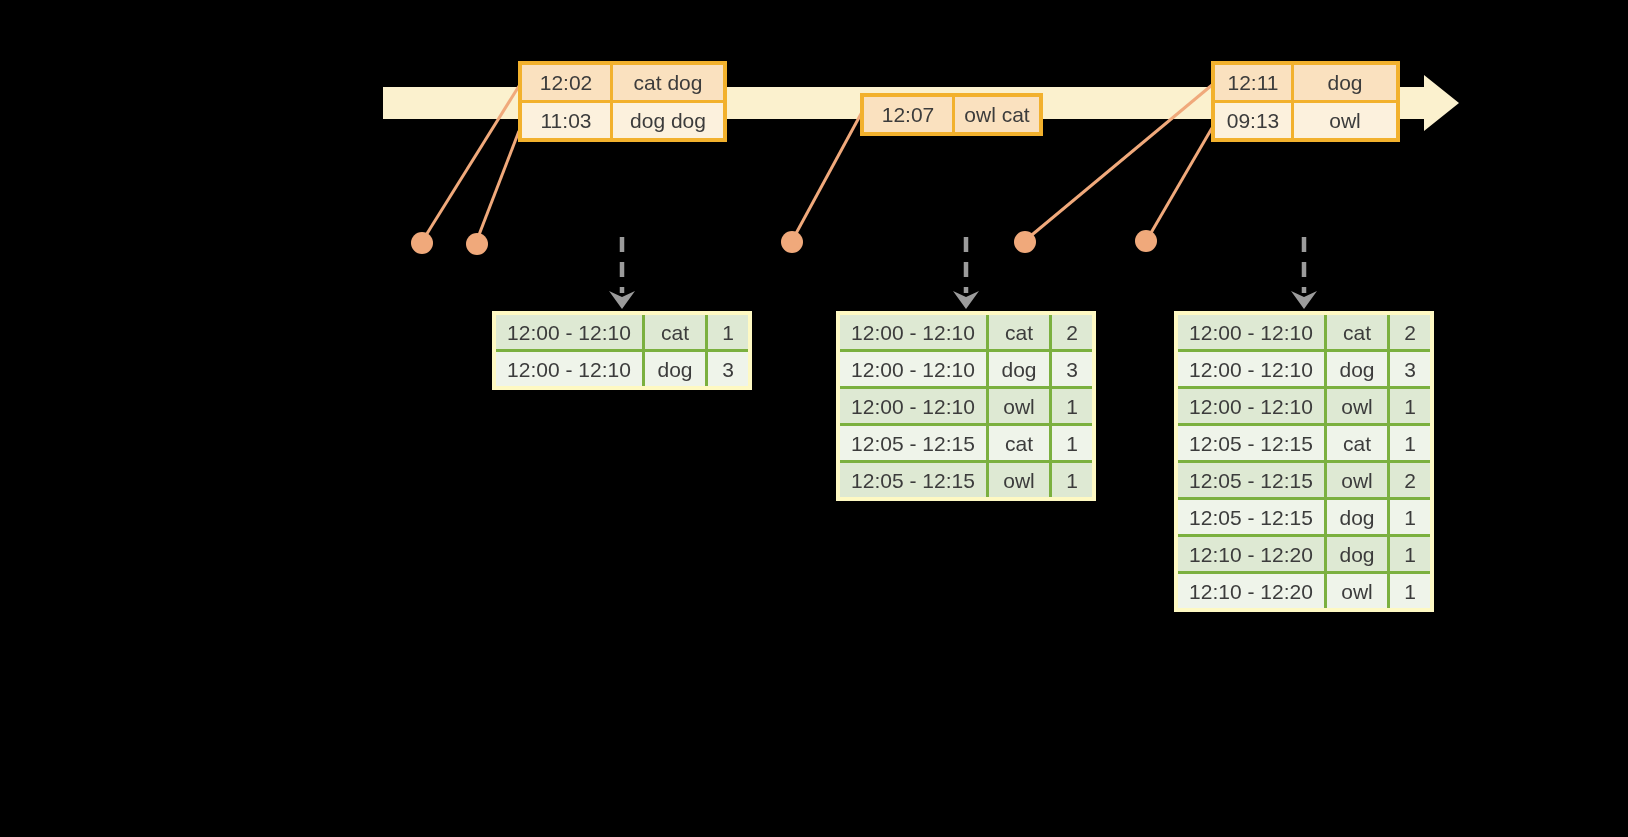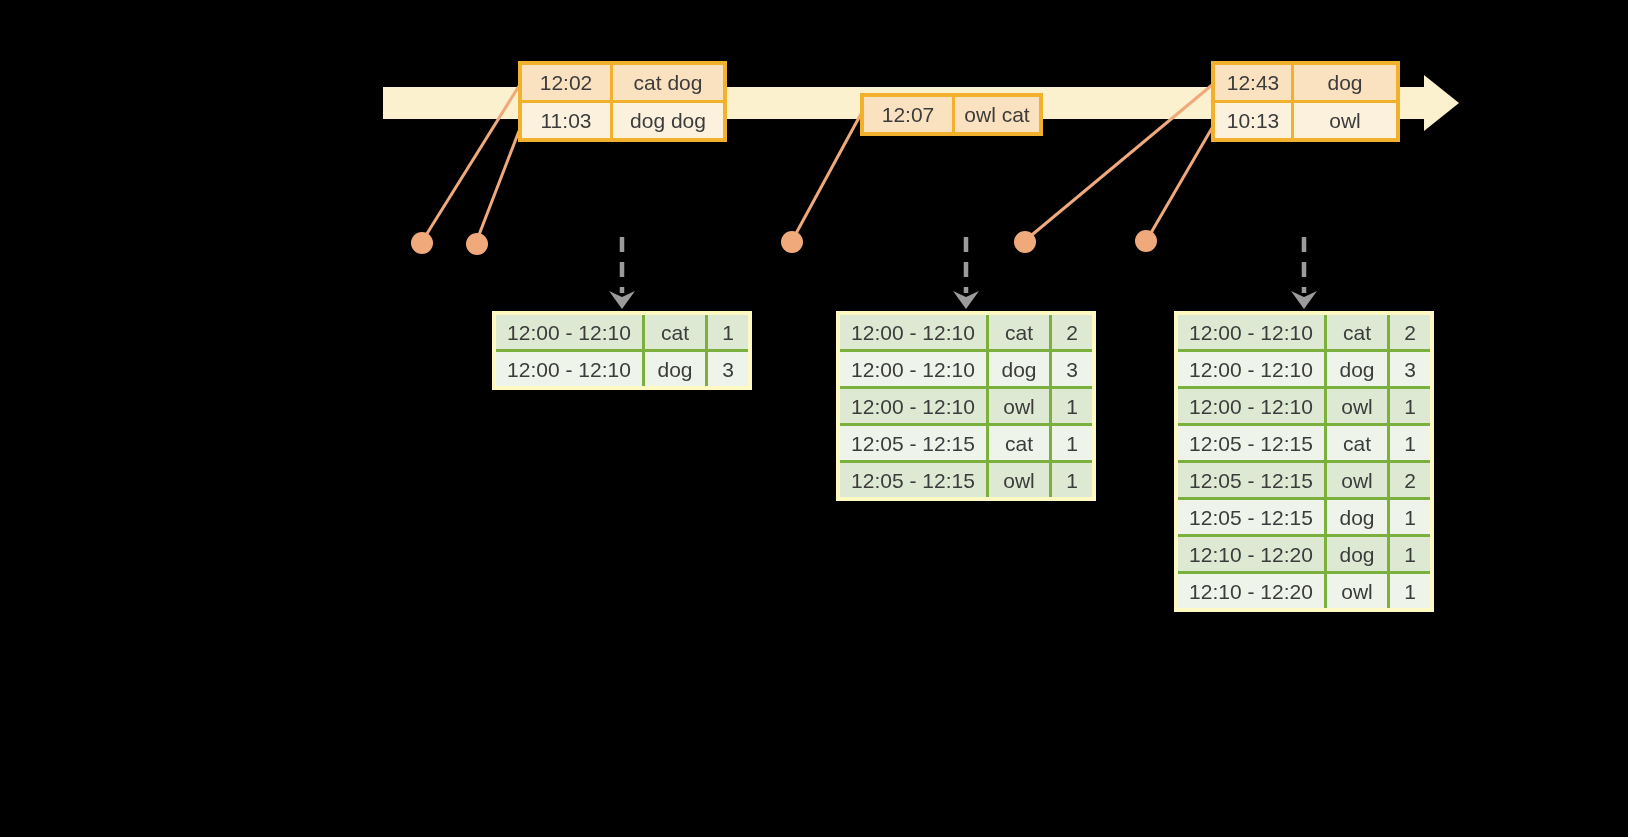--- a/index.html
+++ b/index.html
@@ -77,25 +77,25 @@
 
   <div class="etable t2" style="left:860px;top:93px;">
     <div class="erow">
       <div class="cell ecell p-dark">12:07</div>
       <div class="cell ecell p-dark">owl cat</div>
     </div>
   </div>
 
   <div class="etable t3" style="left:1211px;top:61px;">
     <div class="erow">
-      <div class="cell ecell p-dark">12:43</div>
+      <div class="cell ecell p-dark">12:11</div>
       <div class="cell ecell p-dark">dog</div>
     </div>
     <div class="erow">
-      <div class="cell ecell p-light">10:13</div>
+      <div class="cell ecell p-light">09:13</div>
       <div class="cell ecell p-light">owl</div>
     </div>
   </div>
 
   <div class="gtable" style="left:492px;top:311px;">
     <div class="grow">
       <div class="cell g-dark">12:00 - 12:10</div>
       <div class="cell g-dark">cat</div>
       <div class="cell g-dark">1</div>
     </div>

